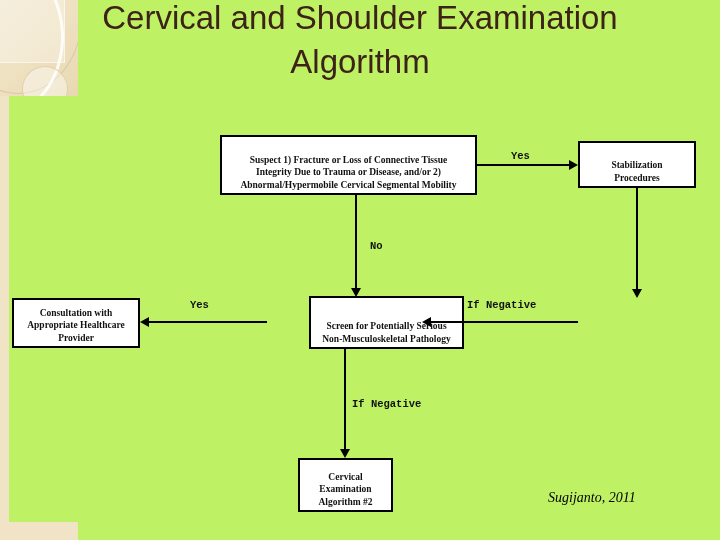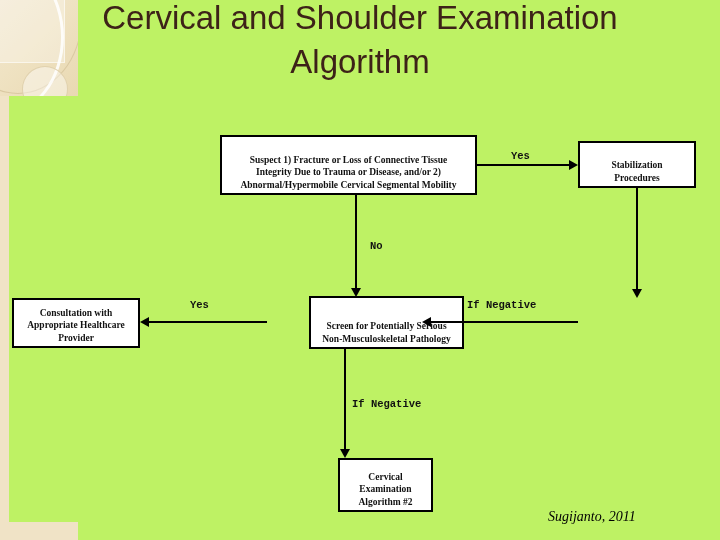--- a/index.html
+++ b/index.html
@@ -105,21 +105,21 @@
     justify-content: center;
     padding: 2px 9px;
   }
   .node span { display: block; width: 100%; }
 
   .n-suspect   { left: 220px; top: 135px; width: 257px; height: 60px; }
   .n-stabil    { left: 578px; top: 141px; width: 118px; height: 47px; }
   .n-consult   { left: 12px;  top: 298px; width: 128px; height: 50px; }
   .n-screen    { left: 267px; top: 296px; width: 155px; height: 53px; margin-left: 42px; }
   .n-medical   { left: 578px; top: 298px; width: 122px; height: 47px; }
-  .n-algo2     { left: 298px; top: 458px; width: 95px;  height: 54px; margin-left: 40px; }
+  .n-algo2     { left: 298px; top: 458px; width: 95px;  height: 54px; }
 
   
   .line {
     position: absolute;
     background: #000000;
   }
   .line.h { height: 2px; }
   .line.v { width: 2px; }
 
   
@@ -149,21 +149,21 @@
     font-family: Liberation Mono, monospace;
     font-weight: bold;
     font-size: 10.5px;
     line-height: 12px;
     white-space: nowrap;
   }
 
   .signature {
     position: absolute;
     left: 548px;
-    top: 509px;
+    top: 490px;
     color: #000000;
     font-family: "Liberation Serif", serif;
     font-style: italic;
     font-size: 14px;
     white-space: nowrap;
   }
 </style>
 </head>
 <body>
 

